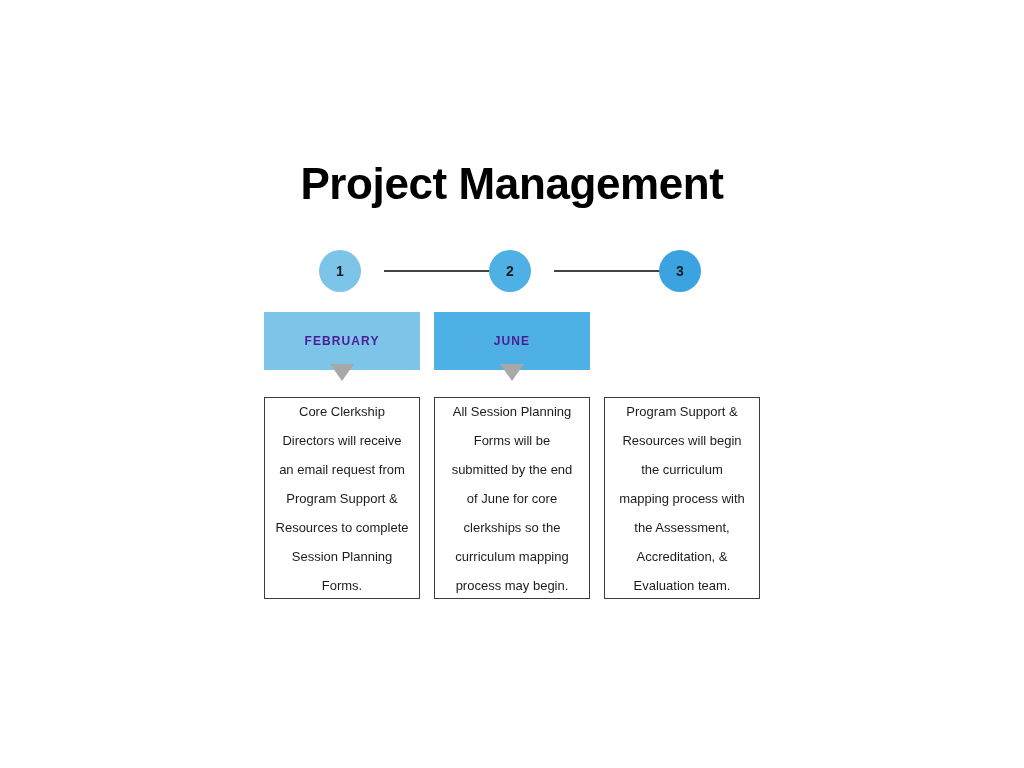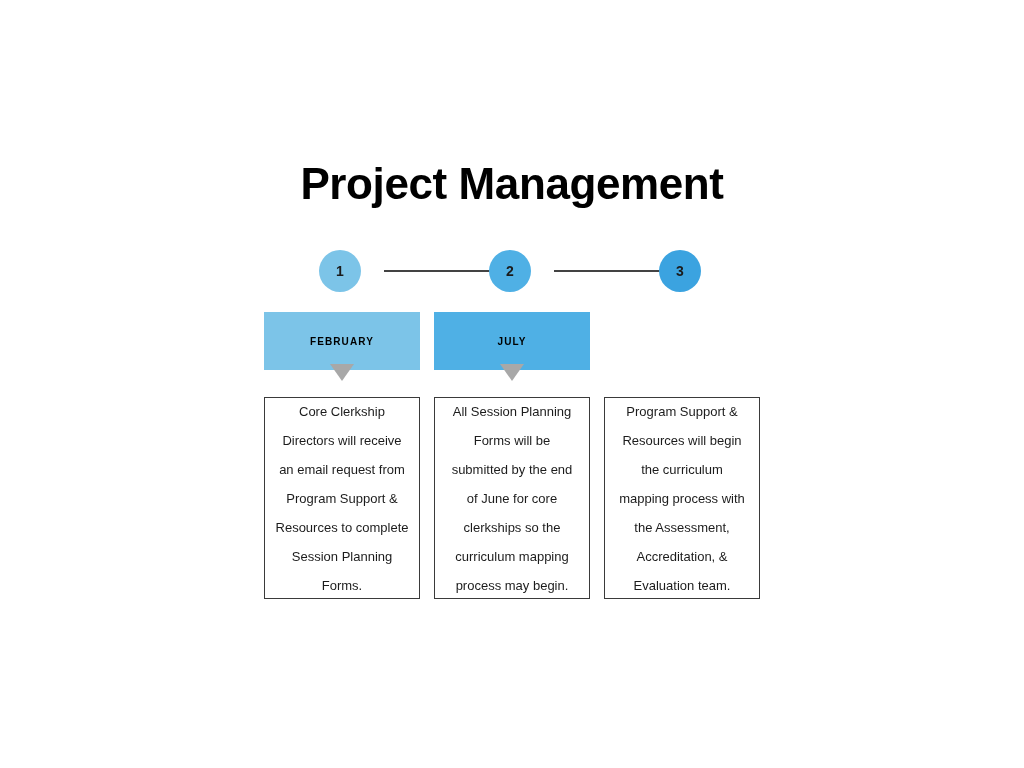--- a/index.html
+++ b/index.html
@@ -111,24 +111,24 @@
     height: 58px;
     display: flex;
     align-items: center;
     justify-content: center;
   }
   .bar.c0 { left: 0px; }
   .bar.c1 { left: 170px; }
   .bar.c2 { left: 340px; }
 
   .bar-label {
-    font-size: 10px;
+    font-size: 12px;
     font-weight: bold;
     letter-spacing: 1.1px;
-    color: #000000;
+    color: #4c1d95;
   }
 
   .bar-notch {
     position: absolute;
     left: 50%;
     top: 52px;
     margin-left: -12px;
     width: 0;
     height: 0;
     border-left: 12px solid transparent;
@@ -202,21 +202,21 @@
     </div>
 
     <div class="row-bars">
 
       <div class="bar c0" id="bar-0" style="background: rgb(124, 196, 232);">
         <span class="bar-label">FEBRUARY</span>
         <span class="bar-notch"></span>
       </div>
 
       <div class="bar c1" id="bar-1" style="background: rgb(79, 176, 229);">
-        <span class="bar-label">JULY</span>
+        <span class="bar-label">JUNE</span>
         <span class="bar-notch"></span>
       </div>
 
 
     </div>
 
     <div class="row-boxes">
 
       <div class="desc-box c0">
         <div class="desc-text">Core Clerkship Directors will receive an email request from Program Support &amp; Resources to complete Session Planning Forms.</div>

